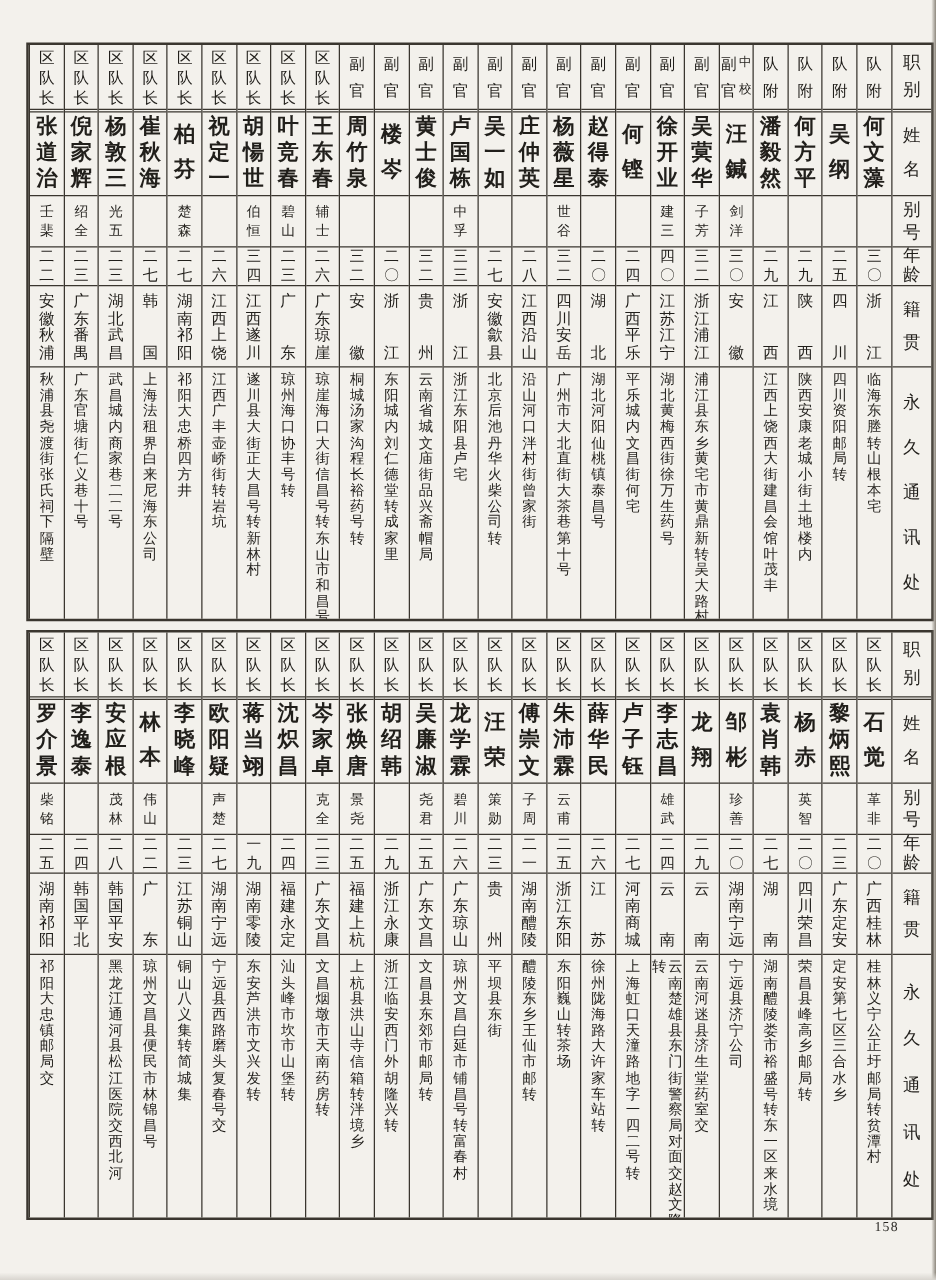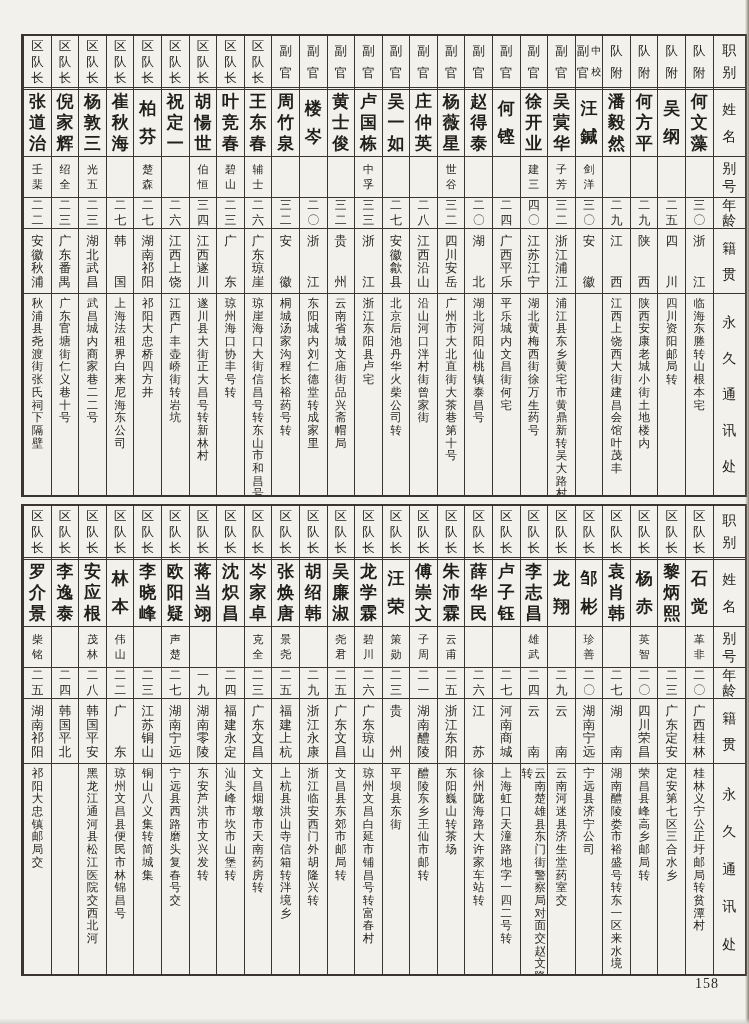--- a/index.html
+++ b/index.html
@@ -65,21 +65,21 @@
   .header-cell .vstack{justify-content:space-evenly;}
   .addr-lines{
     display:flex;flex-direction:row-reverse;justify-content:center;
     align-items:flex-start;height:100%;padding-top:3px;box-sizing:border-box;
   }
   .addr-col{display:flex;flex-direction:column;align-items:center;width:13px;}
   .addr-col .ch{font-size:11.5px;line-height:12.7px;height:12.7px;}
   .page-number{
     position:absolute;top:976px;right:30px;
     font-family:"Liberation Serif","DejaVu Serif",serif;
-    font-size:14px;letter-spacing:1px;color:#2a2824;
+    font-size:11px;letter-spacing:1px;color:#2a2824;
   }
 </style>
 </head>
 <body>
 
 <div class="ctable t1" id="table1">
     <div class="col header-col">
       <div class="cell header-cell r-title">
         <div class="vstack">
           <span class="ch">职</span>

